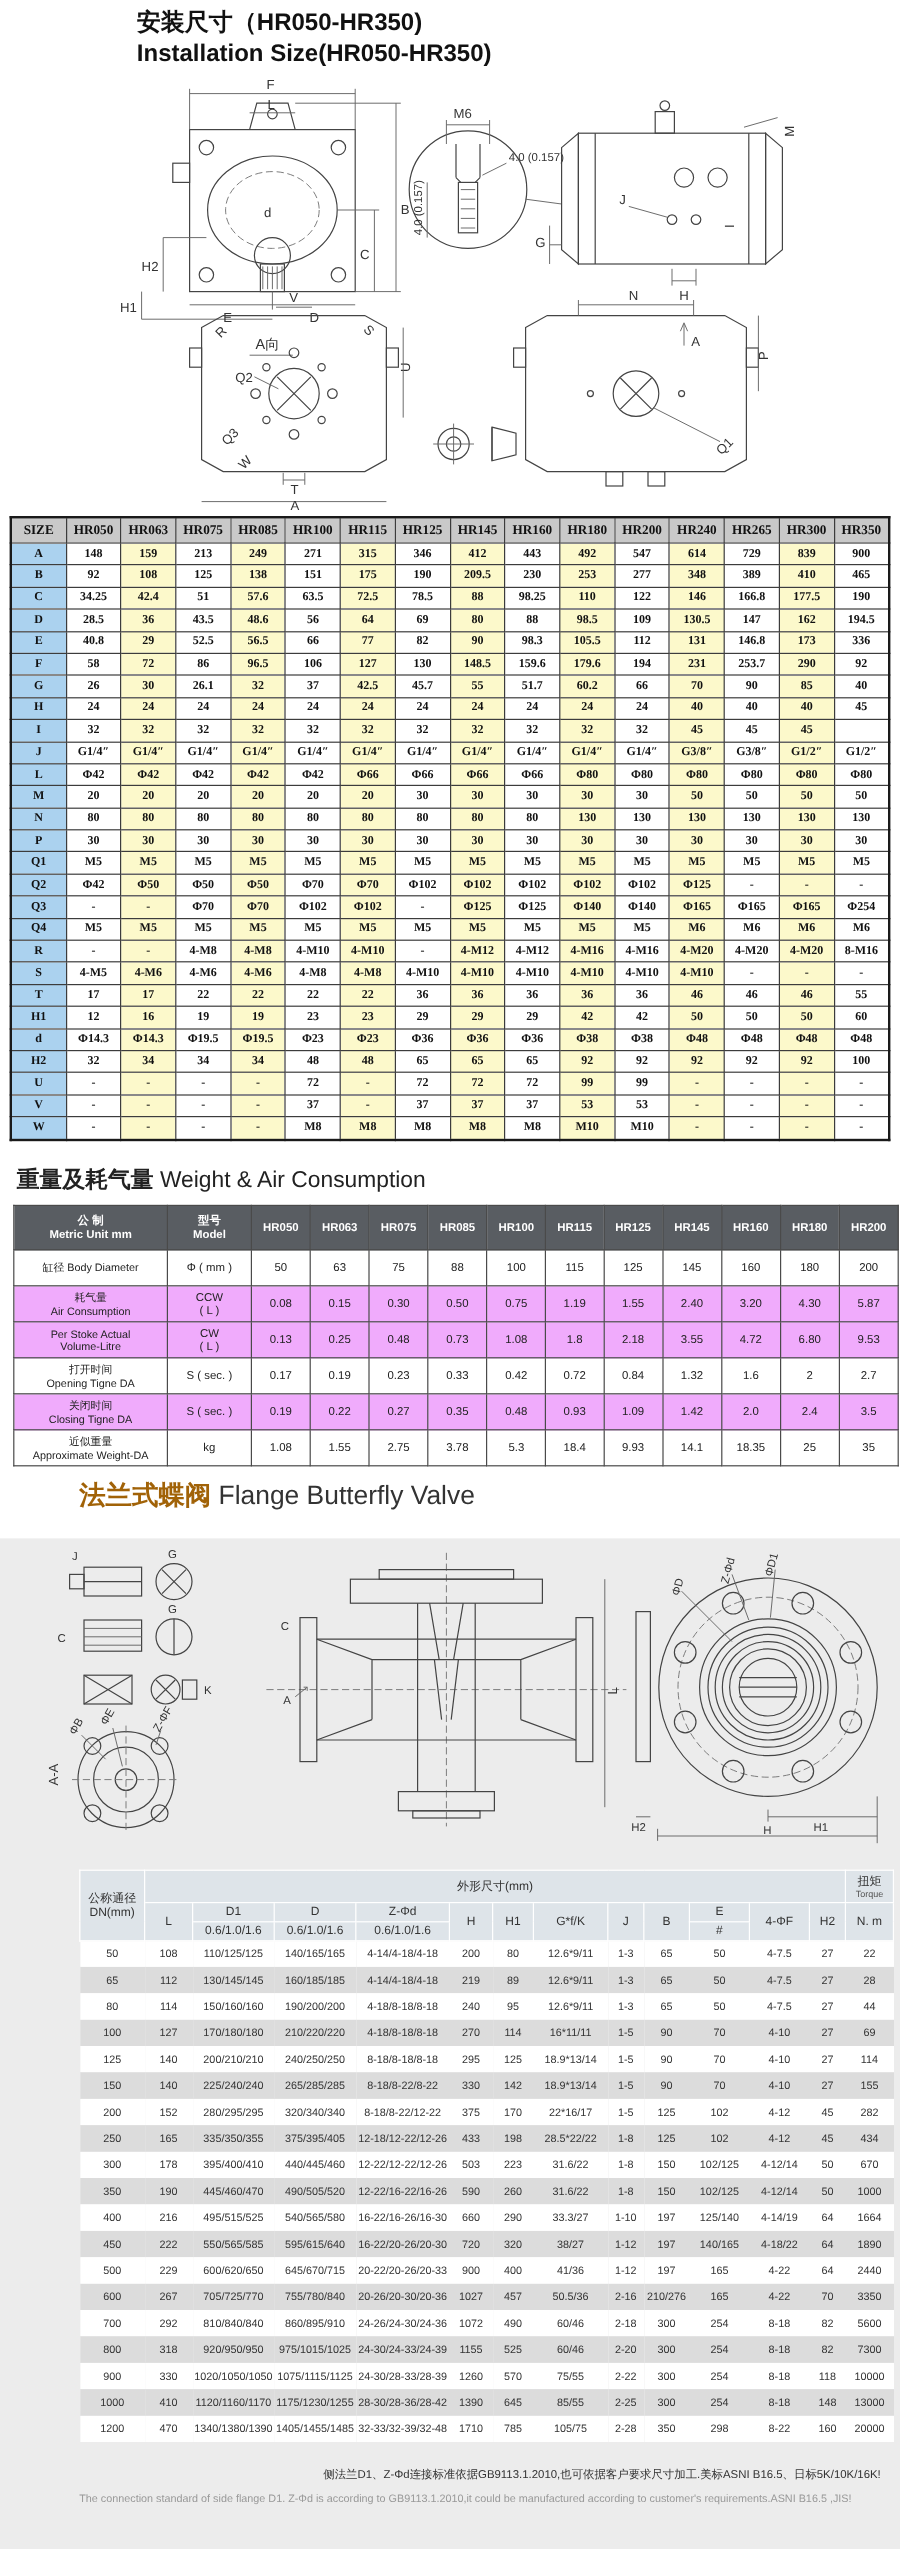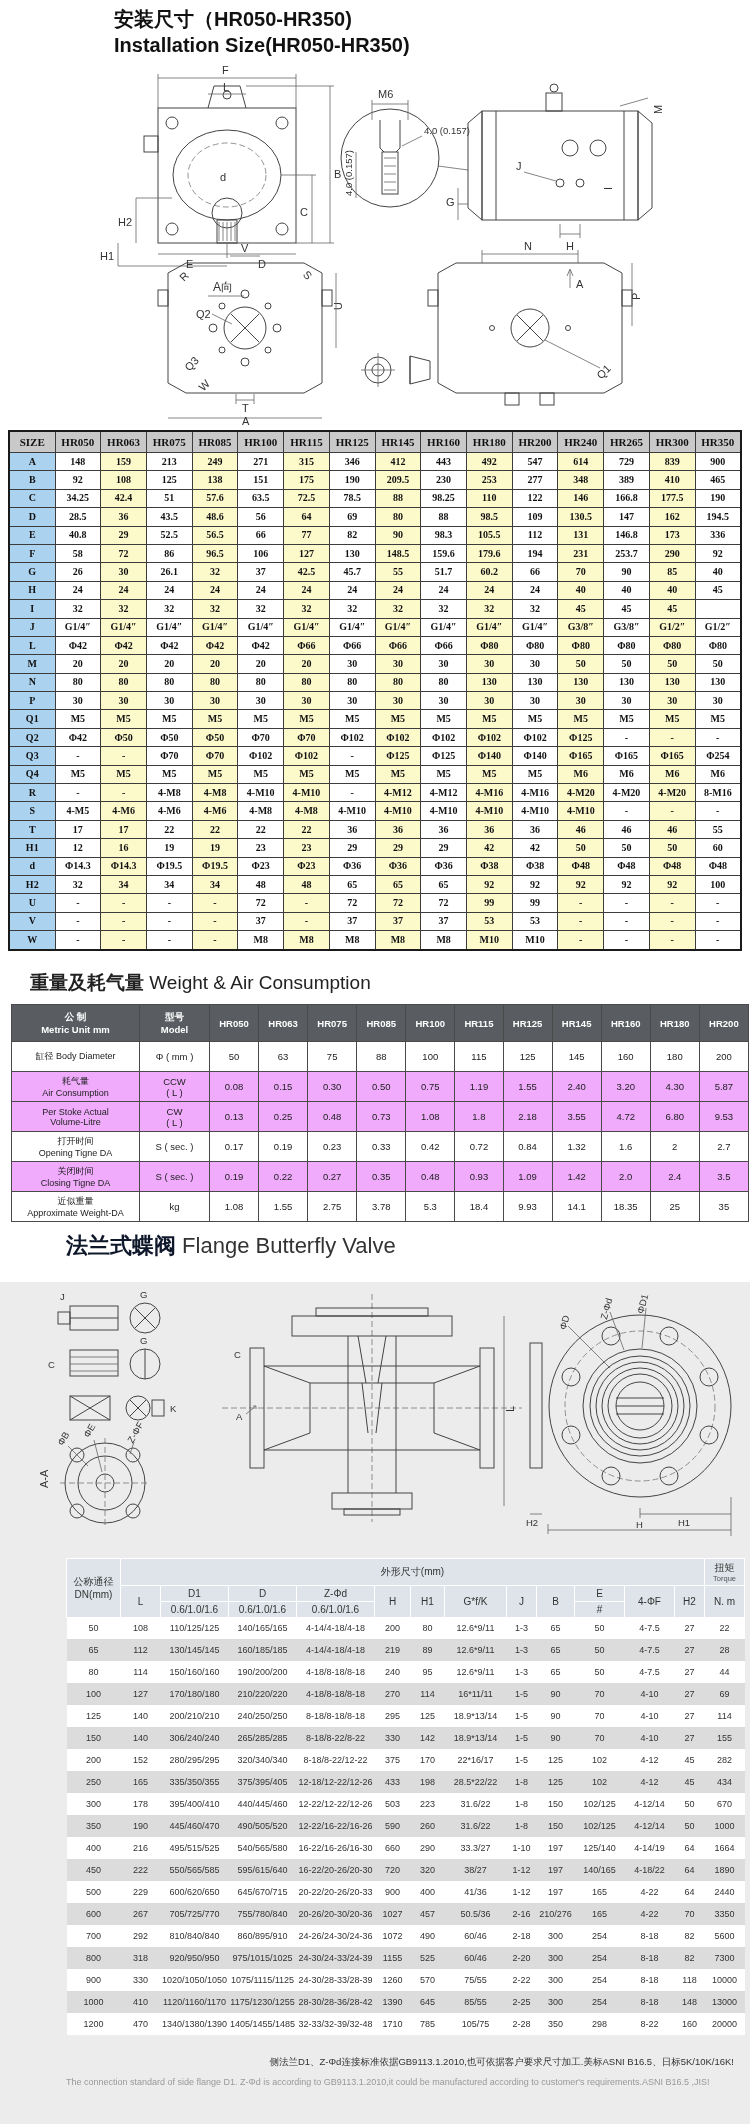--- a/index.html
+++ b/index.html
@@ -1,23 +1,23 @@
 <!DOCTYPE html>
 <html><head>
 <meta charset="utf-8">
 <style>
   html,body{margin:0;padding:0;}
   body{width:750px;height:2124px;position:relative;background:#fff;font-family:"Liberation Sans",sans-serif;}
   .abs{position:absolute;}
   
   #main-title{left:114px;top:6px;font-size:20px;font-weight:bold;color:#111;line-height:1.3;}
   #weight-title{left:14px;top:970px;font-size:19px;color:#222;}
-  #weight-title .cn{font-weight:bold;margin-left:16px;}
+  #weight-title .cn{font-weight:bold;}
   #valve-title{left:66px;top:1231px;font-size:22px;color:#333;}
-  #valve-title .cn{font-weight:bold;color:#0f172a;}
+  #valve-title .cn{font-weight:bold;color:#a16207;}
   #unit-note{left:0;top:1540px;width:742px;text-align:center;font-size:10.5px;color:#333;margin-top:30px;}
   
   #gray-band{left:0;top:1282px;width:750px;height:842px;background:#ececec;}
   
   svg text{font-family:"Liberation Sans",sans-serif;font-size:11px;fill:#333;}
   svg .ln{stroke:#444;fill:none;stroke-width:1;}
   svg .dim{stroke:#666;fill:none;stroke-width:0.8;}
   svg .dash{stroke:#777;fill:none;stroke-width:0.8;stroke-dasharray:6 3;}
   svg .sm{font-size:9.5px;}
   
@@ -1065,21 +1065,21 @@
         <td>1-5</td>
         <td>90</td>
         <td>70</td>
         <td>4-10</td>
         <td>27</td>
         <td>114</td>
       </tr>
       <tr>
         <th class="vdn">150</th>
         <td>140</td>
-        <td>306/240/240</td>
+        <td>225/240/240</td>
         <td>265/285/285</td>
         <td>8-18/8-22/8-22</td>
         <td>330</td>
         <td>142</td>
         <td>18.9*13/14</td>
         <td>1-5</td>
         <td>90</td>
         <td>70</td>
         <td>4-10</td>
         <td>27</td>

